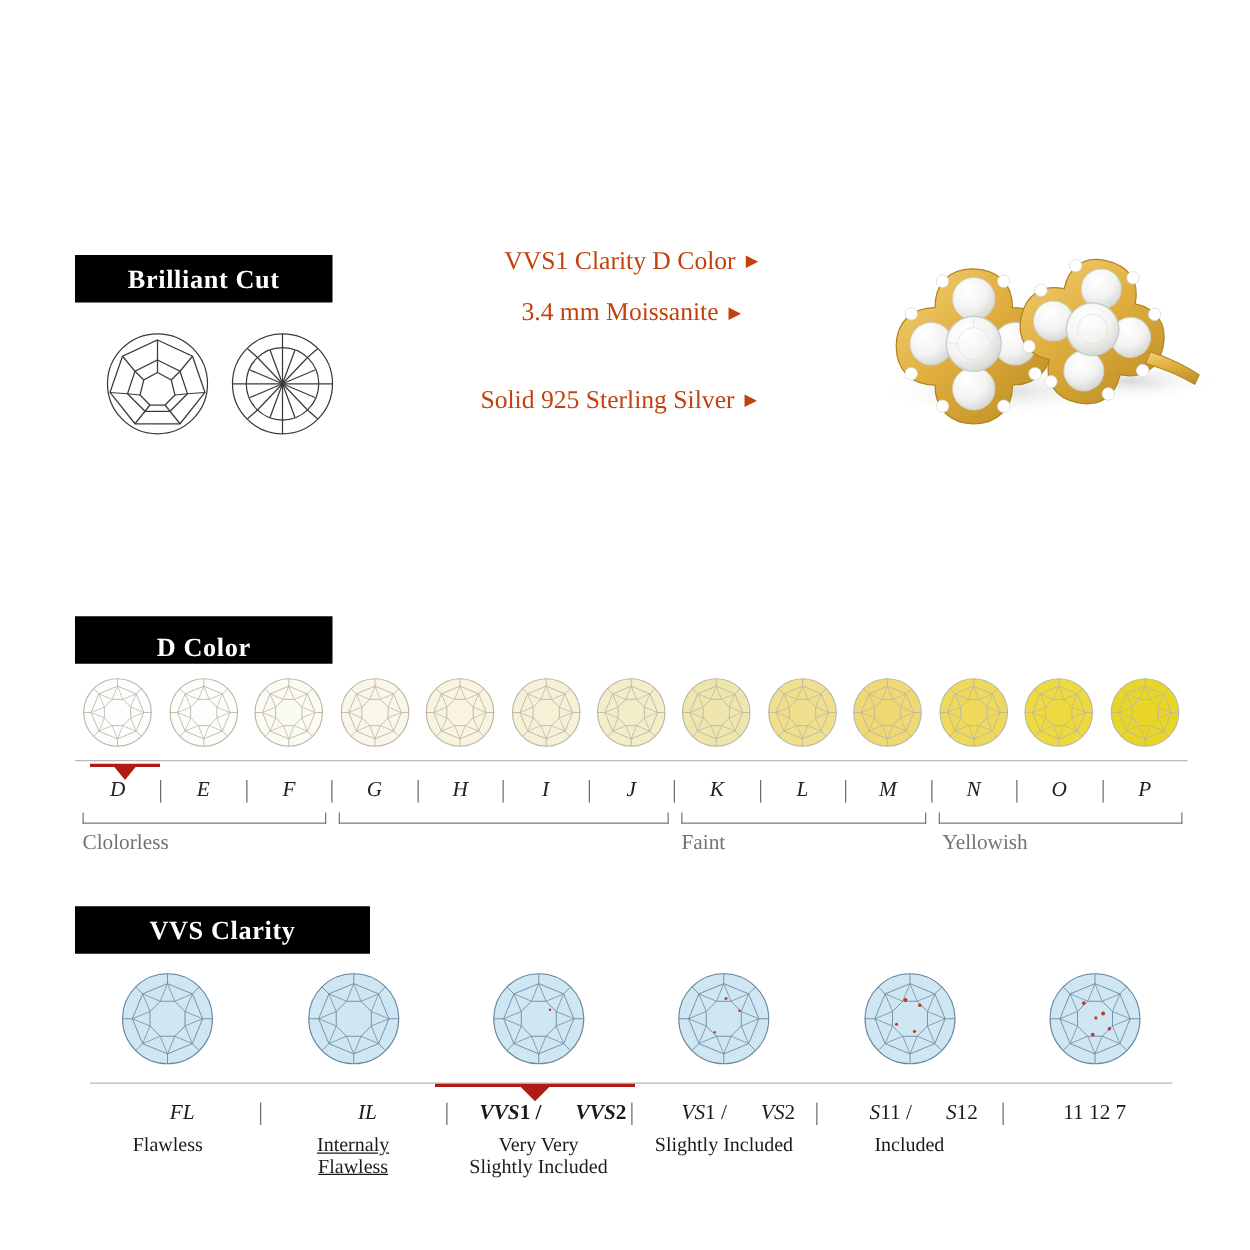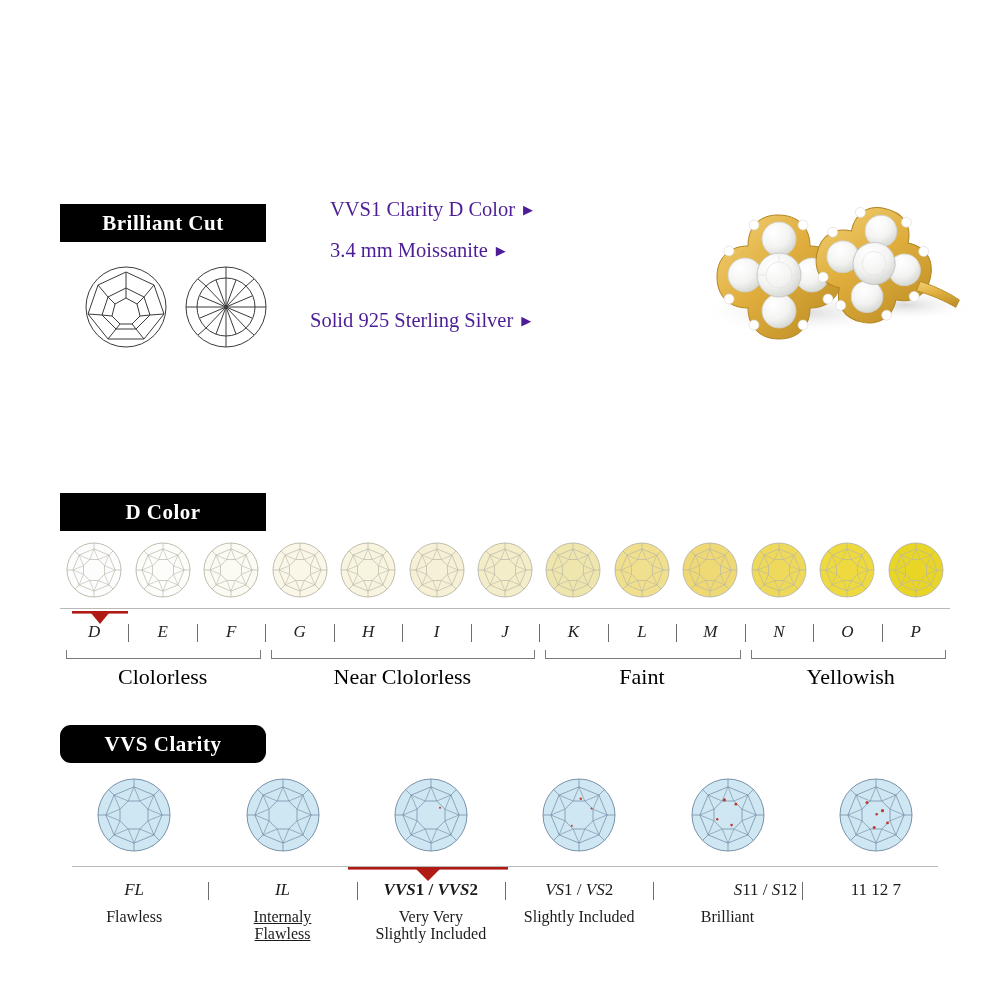--- a/index.html
+++ b/index.html
@@ -43,23 +43,23 @@
     top: 252px;
     width: 200px;
     height: 110px;
   }
 
   
   .callout {
     position: absolute;
     font-size: 20.5px;
     font-family: "Liberation Serif", serif;
-    color: #4c1d95;
+    color: #c2410c;
     white-space: nowrap;
-    text-align: left;
+    text-align: center;
   }
   .callout .arrow {
     font-size: 13px;
     margin-left: 8px;
     vertical-align: 2px;
   }
   #callout-0 { left: 330px; top: 198px; width: 350px; }
   #callout-1 { left: 330px; top: 239px; width: 350px; }
   #callout-2 { left: 310px; top: 309px; width: 370px; }
 
@@ -72,20 +72,21 @@
     height: 175px;
   }
 
   
   #banner-color {
     left: 60px;
     top: 493px;
     width: 206px;
     height: 38px;
     font-size: 21px;
+    align-items: flex-end;
   }
   #color-stones {
     position: absolute;
     left: 60px;
     top: 542px;
     width: 890px;
     height: 62px;
   }
   .stone-slot {
     position: absolute;
@@ -140,33 +141,32 @@
     position: absolute;
     top: 0;
     height: 8px;
     border-left: 1px solid #7a7a7a;
     border-right: 1px solid #7a7a7a;
     border-bottom: 1px solid #7a7a7a;
   }
   .group-label {
     position: absolute;
     top: 14px;
-    text-align: center;
-    font-size: 22px;
-    color: #000000;
+    text-align: left;
+    font-size: 17px;
+    color: #737373;
   }
 
   
   #banner-clarity {
     left: 60px;
     top: 725px;
-    width: 206px;
+    width: 236px;
     height: 38px;
     font-size: 21px;
-    border-radius: 11px;
   }
   #clarity-stones {
     position: absolute;
     left: 60px;
     top: 778px;
     width: 890px;
     height: 80px;
   }
   .cl-stone-slot {
     position: absolute;
@@ -195,21 +195,21 @@
     width: 890px;
     height: 24px;
   }
   .cl-grade {
     position: absolute;
     text-align: center;
     font-size: 17px;
     color: #1b1b1b;
     white-space: nowrap;
   }
-  .cl-grade i { font-style: italic; }
+  .cl-grade i { font-style: italic; margin-left: 23px; }
   .cl-div {
     position: absolute;
     top: 2px;
     width: 1px;
     height: 18px;
     background: #6d6d6d;
   }
   #clarity-captions {
     position: absolute;
     left: 60px;
@@ -796,21 +796,20 @@
     <div class="grade-label" style="left: 690.846px;">N</div>
     <div class="grade-div" style="left: 753.077px;"></div>
     <div class="grade-label" style="left: 759.308px;">O</div>
     <div class="grade-div" style="left: 821.538px;"></div>
     <div class="grade-label" style="left: 827.769px;">P</div>
   </div>
 <div id="color-groups">
     <div class="group-bracket" style="left: 6px; width: 193.385px;"></div>
     <div class="group-label" style="left: 6px; width: 193.385px;">Clolorless</div>
     <div class="group-bracket" style="left: 211.385px; width: 261.846px;"></div>
-    <div class="group-label" style="left: 211.385px; width: 261.846px;">Near Clolorless</div>
     <div class="group-bracket" style="left: 485.231px; width: 193.385px;"></div>
     <div class="group-label" style="left: 485.231px; width: 193.385px;">Faint</div>
     <div class="group-bracket" style="left: 690.615px; width: 193.385px;"></div>
     <div class="group-label" style="left: 694px; width: 193.385px;">Yellowish</div>
   </div>
 
 <div class="banner" id="banner-clarity">
   <span>VVS  Clarity</span>
 </div>
 
@@ -1012,35 +1011,35 @@
 </div>
 <div id="clarity-grades">
     <div class="cl-grade" style="left: 0px; width: 148.333px;"><i>FL</i></div>
     <div class="cl-div" style="left: 148.333px;"></div>
     <div class="cl-grade" style="left: 148.333px; width: 148.333px;"><i>IL</i></div>
     <div class="cl-div" style="left: 296.667px;"></div>
     <div class="cl-grade" style="left: 296.667px; width: 148.333px; font-weight: bold;"><i>VVS</i>1 / <i>VVS</i>2</div>
     <div class="cl-div" style="left: 445px;"></div>
     <div class="cl-grade" style="left: 445px; width: 148.333px;"><i>VS</i>1 / <i>VS</i>2</div>
     <div class="cl-div" style="left: 593.333px;"></div>
-    <div class="cl-grade" style="left: 593.333px; width: 148.333px; padding-left: 38px;"><i>S</i>11 / <i>S</i>12</div>
+    <div class="cl-grade" style="left: 593.333px; width: 148.333px;"><i>S</i>11 / <i>S</i>12</div>
     <div class="cl-div" style="left: 741.667px;"></div>
     <div class="cl-grade" style="left: 741.667px; width: 148.333px;">11 12 7</div>
   </div>
 <div id="clarity-captions">
     <div class="cl-caption" style="left: -18px; width: 184.333px;">
       <div>Flawless</div>
     </div>
     <div class="cl-caption" style="left: 130.333px; width: 184.333px; text-decoration: underline;">
       <div>Internaly</div>
       <div>Flawless</div>
     </div>
     <div class="cl-caption" style="left: 278.667px; width: 184.333px;">
       <div>Very   Very</div>
       <div>Slightly Included</div>
     </div>
     <div class="cl-caption" style="left: 427px; width: 184.333px;">
       <div>Slightly Included</div>
     </div>
     <div class="cl-caption" style="left: 575.333px; width: 184.333px;">
-      <div>Brilliant</div>
+      <div>Included</div>
     </div>
   </div>
 
 </body></html>

